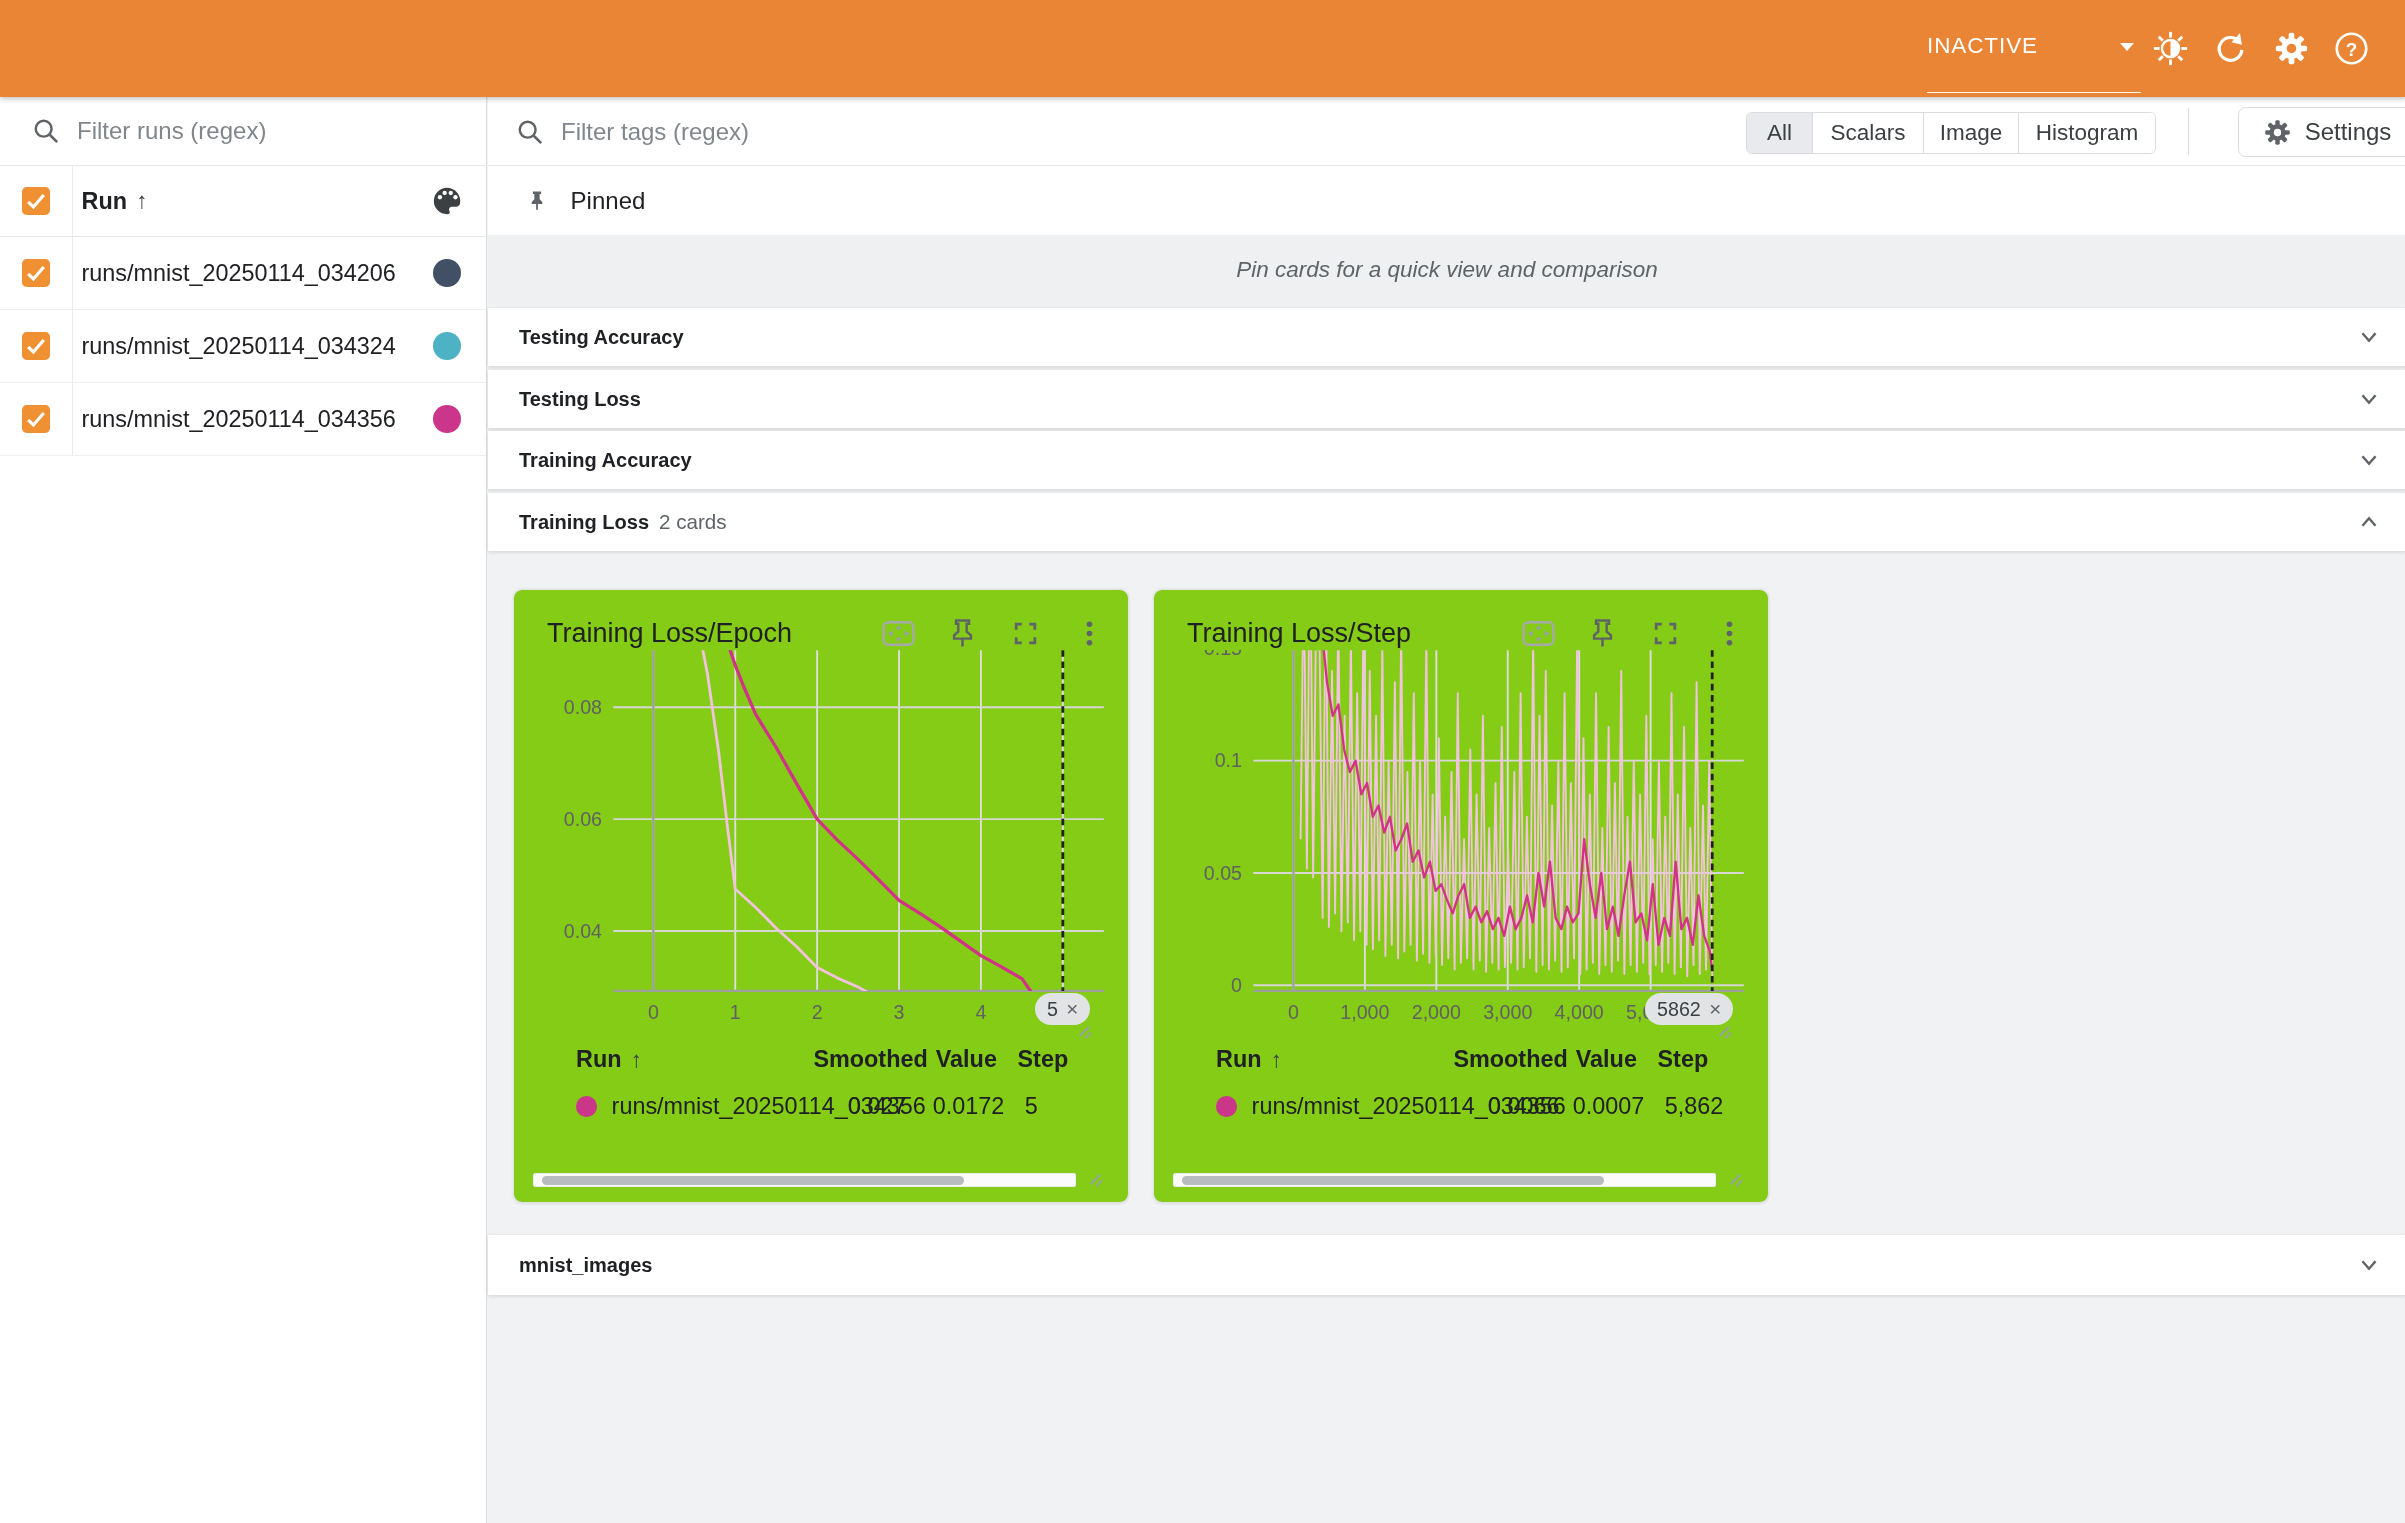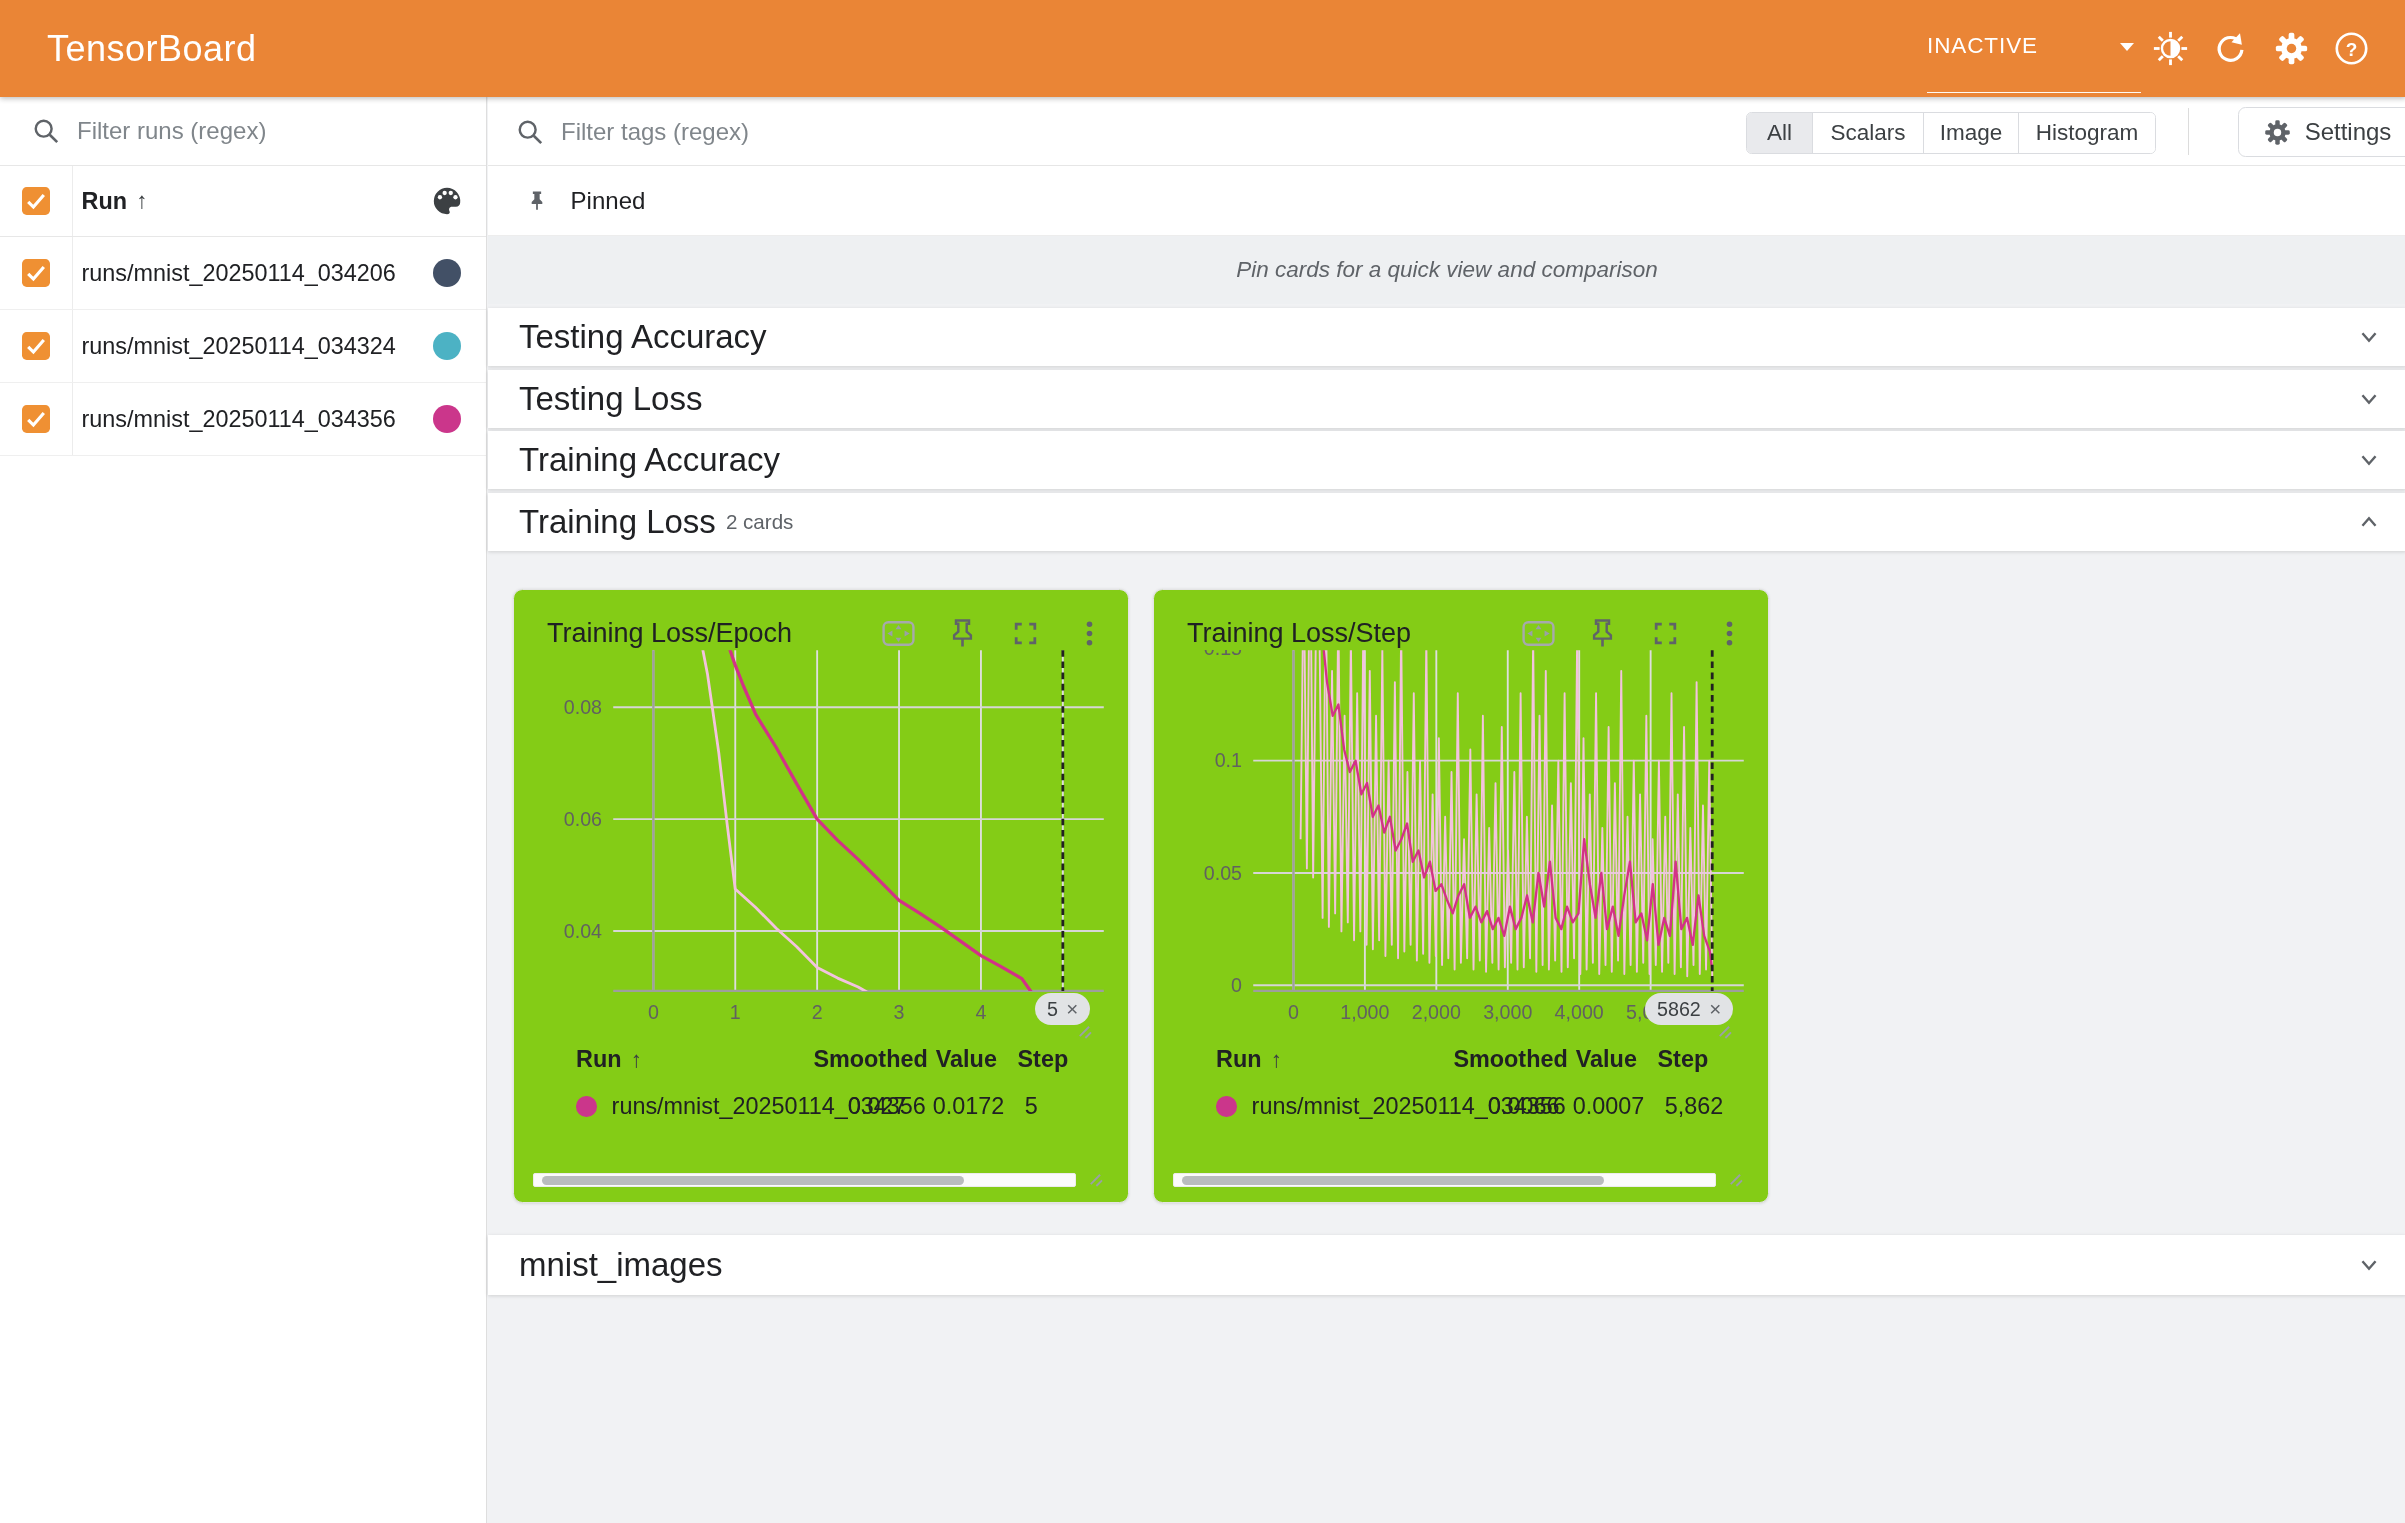--- a/index.html
+++ b/index.html
@@ -56,21 +56,21 @@
   .vdiv { position:absolute; left:1700px; top:11.2px; height:47px; width:0.9px; background:#dcdcdc; }
   .settings-btn { position:absolute; left:1726px; top:10.3px; width:178px; height:50px;
     border:0.9px solid #dadce0; border-radius:7.5px; background:#fff; display:flex; align-items:center;
     justify-content:center; gap:13px; font-size:24px; font-weight:500; color:#3c4043; cursor:pointer;margin-left:24px; }
   .pinned-row { height:70px; background:#fff; border-bottom:0.9px solid #ededed; display:flex; align-items:center; padding-left:36px; gap:20.6px; }
   .pinned-label { font-size:24px; font-weight:500; color:#202124; }
   .hint-band { height:68px; background:#eef0f2; display:flex; align-items:center; justify-content:center;
     font-size:22.5px; font-style:italic; color:#5f6368; }
   .section-bar { position:absolute; left:0; width:1918px; height:58px; background:#fff;
     box-shadow:0 0.9px 3.7px rgba(0,0,0,.14); display:flex; align-items:center; padding-left:31px; cursor:pointer; }
-  .sec-title { font-size:33px; font-weight:400; color:#202124; }
+  .sec-title { font-size:20px; font-weight:700; color:#202124; }
   .sec-badge { margin-left:10px; font-size:20.6px; color:#5f6368; }
   .sec-chevron { position:absolute; right:23.4px; top:15px; }
   
   .cards-row { position:absolute; left:25px; top:492px; display:flex; gap:24px; }
   .card { position:relative; width:616px; height:614px; background:#84cc16;
     border:0.9px solid #e4e4e4; border-radius:9.4px; box-shadow:0 0.9px 2.8px rgba(0,0,0,.10); overflow:hidden; }
   .card-title { position:absolute; left:33px; top:28px; font-size:27px; color:#202124; }
   .card-tools { position:absolute; left:364px; top:22.5px; display:flex; gap:22.5px; }
   .tool { width:41px; height:41px; display:flex; align-items:center; justify-content:center; cursor:pointer; }
   .chart-svg { position:absolute; left:0; top:60px; }
@@ -92,21 +92,20 @@
   .t-dot { width:20.6px; height:20.6px; border-radius:50%; margin-right:15px; flex:none; }
   .t-head .t-dot { visibility:hidden; width:0; margin-right:0; }
   .scrollbar { position:absolute; left:19px; top:583px; width:543px; height:14px;
     background:#fbfbfb; border:0.9px solid #ececec; border-radius:1.9px; }
   .thumb { position:absolute; left:8.4px; top:1.9px; width:422px; height:9.4px; background:#b9bcbe; border-radius:5.6px; cursor:pointer; }
 </style>
 </head>
 <body>
 
 <div class="header">
-  <div class="logo">TensorBoard</div>
   <div class="exp-select">
     <span>INACTIVE</span>
     <span class="caret"></span>
   </div>
   <div class="hicons">
     <div class="hicon">
       <svg width="37" height="37" viewBox="0 0 39 39">
         <g stroke="#fff" stroke-width="3">
             <line x1="19.5" y1="2" x2="19.5" y2="8"></line>
             <line x1="19.5" y1="31" x2="19.5" y2="37"></line>

